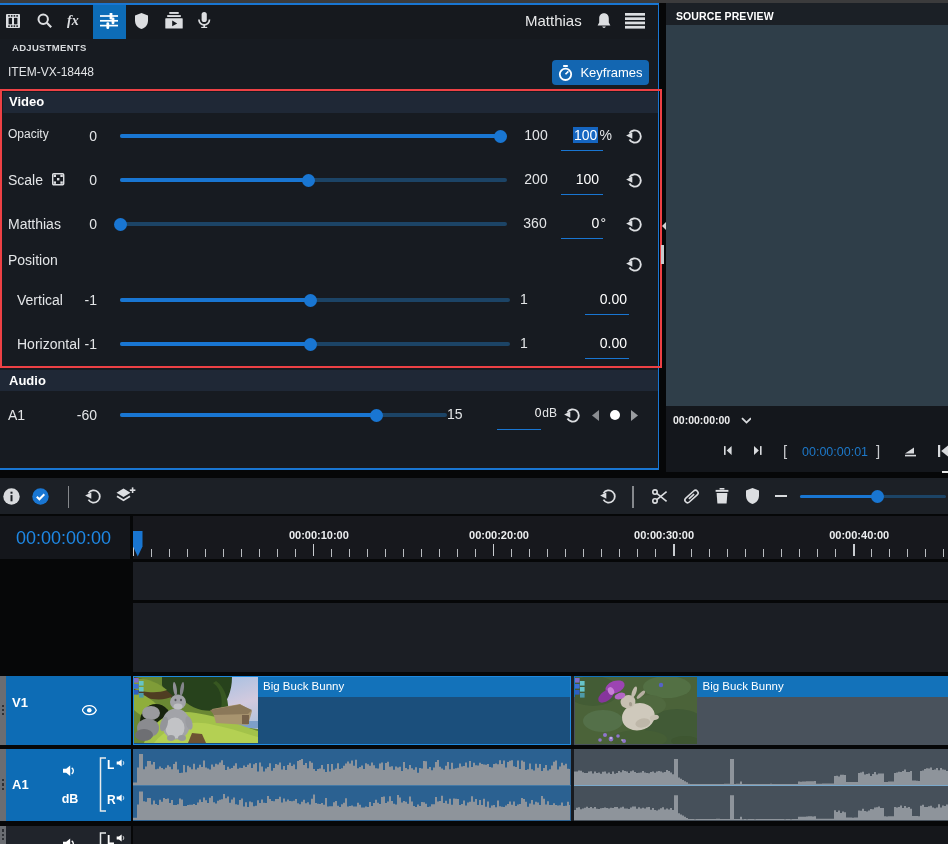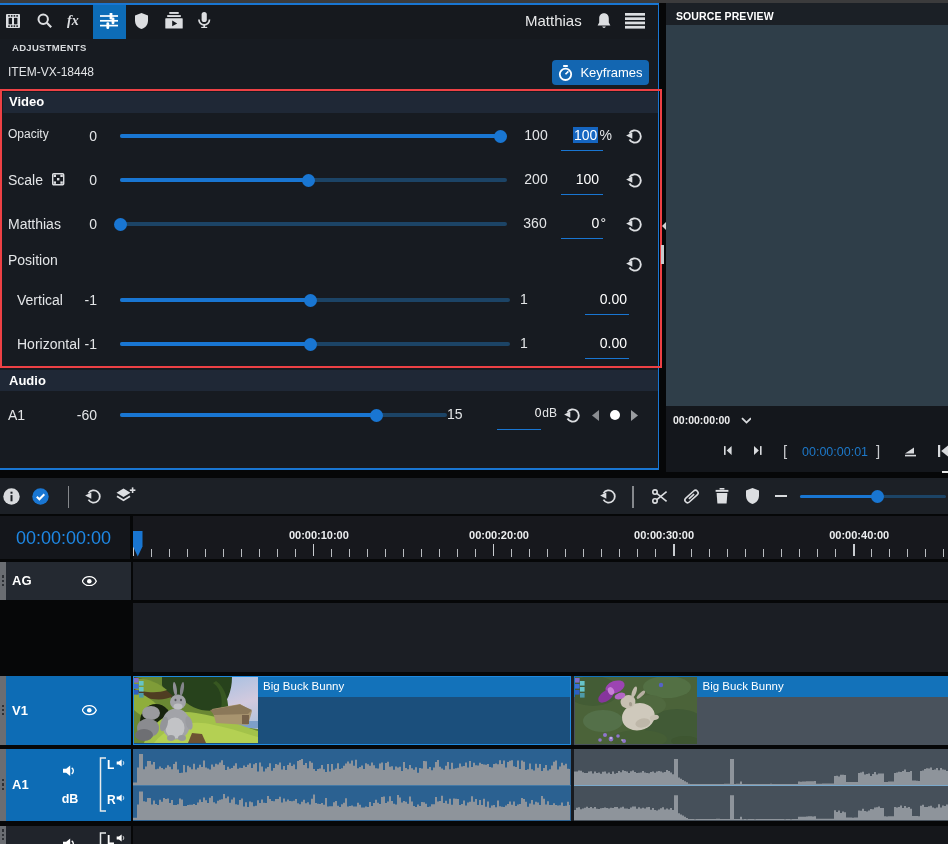--- a/index.html
+++ b/index.html
@@ -291,39 +291,27 @@
       <div style="position:absolute;left:756.1px;top:32.5px;width:1.2px;height:8px;background:#b9bcc0"></div>
       <div style="position:absolute;left:774.1px;top:32.5px;width:1.2px;height:8px;background:#b9bcc0"></div>
       <div style="position:absolute;left:792.1px;top:32.5px;width:1.2px;height:8px;background:#b9bcc0"></div>
       <div style="position:absolute;left:810.2px;top:32.5px;width:1.2px;height:8px;background:#b9bcc0"></div>
       <div style="position:absolute;left:140.9px;top:13px;width:90px;text-align:center;font-size:11px;font-weight:bold;color:#eceef0">00:00:10:00</div>
       <div style="position:absolute;left:321.0px;top:13px;width:90px;text-align:center;font-size:11px;font-weight:bold;color:#eceef0">00:00:20:00</div>
       <div style="position:absolute;left:501.1px;top:13px;width:90px;text-align:left;font-size:11px;font-weight:bold;color:#eceef0">00:00:30:00</div>
       <div style="position:absolute;left:681.2px;top:13px;width:90px;text-align:center;font-size:11px;font-weight:bold;color:#eceef0">00:00:40:00</div>
     </div>
     <div style="position:absolute;left:133px;top:530.5px;width:9.5px;height:26px;background:#1976d2;clip-path:polygon(0 0,100% 0,100% 62%,50% 100%,0 62%)"></div>
-    <div style="position:absolute;left:0;top:562px;width:131px;height:37.5px;background:#242931">
-      <div style="position:absolute;left:0;top:0;width:6px;height:37.5px;background:#6a6d72">
-        <div style="position:absolute;left:1.7px;top:13.35px;width:2.2px;height:2.2px;background:#2e3136"></div>
-        <div style="position:absolute;left:1.7px;top:17.65px;width:2.2px;height:2.2px;background:#2e3136"></div>
-        <div style="position:absolute;left:1.7px;top:21.95px;width:2.2px;height:2.2px;background:#2e3136"></div>
-      </div>
-      <div style="position:absolute;left:12px;top:11.25px;font-size:13px;font-weight:bold;color:#fff">AG</div>
-      <svg style="position:absolute;left:82px;top:13.75px" width="15" height="10.5" viewBox="0 0 15 10.5">
-        <path d="M7.3 0.7 C3.7 0.7 1.1 3.3 0.3 5.2 C1.1 7.1 3.7 9.7 7.3 9.7 C10.9 9.7 13.5 7.1 14.3 5.2 C13.5 3.3 10.9 0.7 7.3 0.7 Z" fill="none" stroke="#fff" stroke-width="1.3"></path>
-        <circle cx="7.3" cy="5.2" r="2.3" fill="#fff"></circle>
-      </svg>
-    </div>
     <div style="position:absolute;left:0;top:675.5px;width:131px;height:69px;background:#0d6cb5">
       <div style="position:absolute;left:0;top:0;width:6px;height:69px;background:#6a6d72">
         <div style="position:absolute;left:1.7px;top:29.1px;width:2.2px;height:2.2px;background:#2e3136"></div>
         <div style="position:absolute;left:1.7px;top:33.4px;width:2.2px;height:2.2px;background:#2e3136"></div>
         <div style="position:absolute;left:1.7px;top:37.7px;width:2.2px;height:2.2px;background:#2e3136"></div>
       </div>
-      <div style="position:absolute;left:12px;top:27.0px;font-size:13px;font-weight:bold;color:#fff">V1</div>
+      <div style="position:absolute;left:12px;top:19px;font-size:13px;font-weight:bold;color:#fff">V1</div>
       <svg style="position:absolute;left:82px;top:29.5px" width="15" height="10.5" viewBox="0 0 15 10.5">
         <path d="M7.3 0.7 C3.7 0.7 1.1 3.3 0.3 5.2 C1.1 7.1 3.7 9.7 7.3 9.7 C10.9 9.7 13.5 7.1 14.3 5.2 C13.5 3.3 10.9 0.7 7.3 0.7 Z" fill="none" stroke="#fff" stroke-width="1.3"></path>
         <circle cx="7.3" cy="5.2" r="2.3" fill="#fff"></circle>
       </svg>
     </div>
     <div style="position:absolute;left:0;top:748.5px;width:131px;height:72px;background:#0d6cb5">
       <div style="position:absolute;left:0;top:0;width:6px;height:72px;background:#6a6d72">
         <div style="position:absolute;left:1.7px;top:30.6px;width:2.2px;height:2.2px;background:#2e3136"></div>
         <div style="position:absolute;left:1.7px;top:34.9px;width:2.2px;height:2.2px;background:#2e3136"></div>
         <div style="position:absolute;left:1.7px;top:39.2px;width:2.2px;height:2.2px;background:#2e3136"></div>

